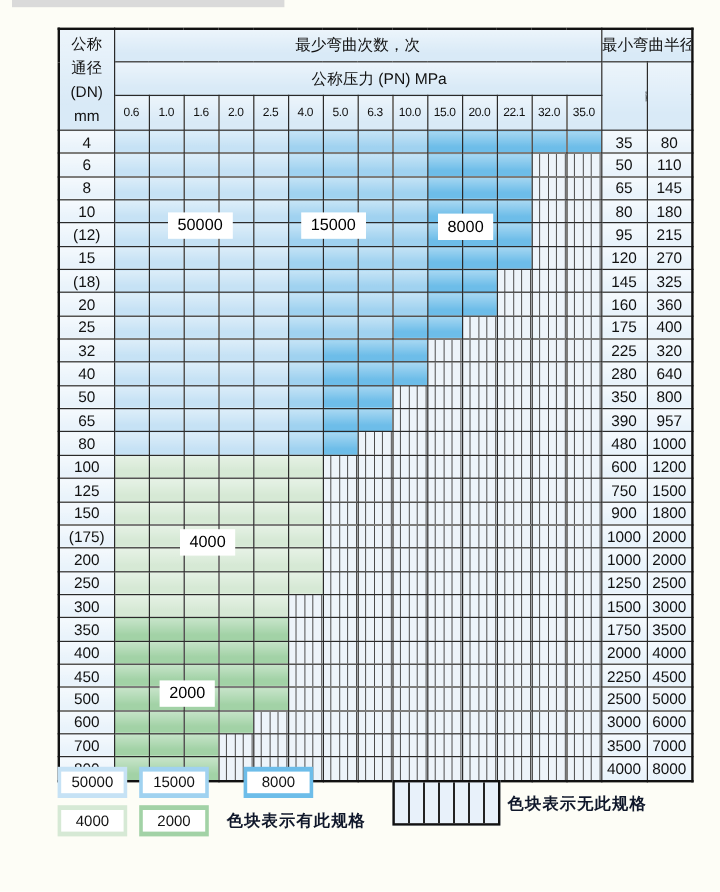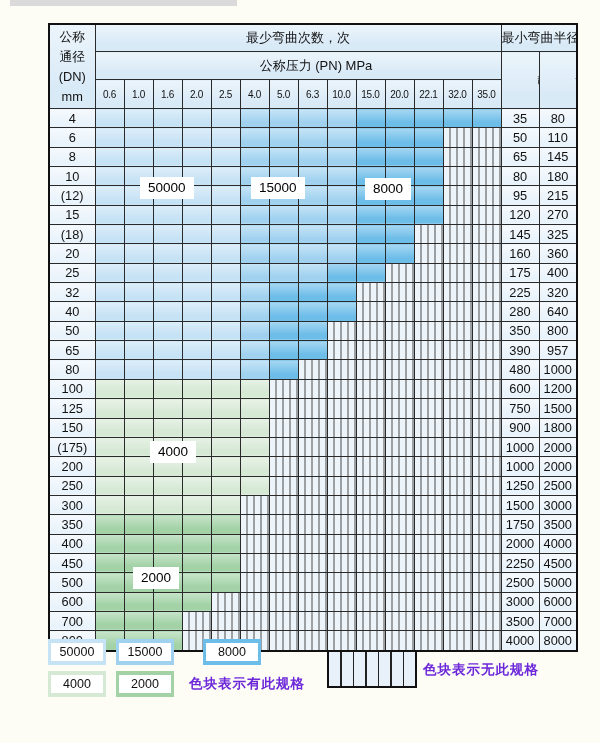--- a/index.html
+++ b/index.html
@@ -29,21 +29,21 @@
   td.z15{background-color:var(--z15);}
   td.z8{background-color:var(--z8);}
   td.g4{background-color:var(--g4);}
   td.g2{background-color:var(--g2);}
   td.x{background-color:var(--stripe_bg);
        background-image:repeating-linear-gradient(90deg,transparent 0,transparent 6px,#4b4b4b 6px,#4b4b4b 7px);}
   .zone-label{position:absolute;background:#fff;font-size:13.5px;color:#000;
        padding:3px 8px;line-height:16px;}
   .swatch{position:absolute;width:58px;height:26px;display:flex;align-items:center;justify-content:center;}
   .swatch .inner{background:#fff;font-size:12.5px;line-height:16px;padding:1px 5px;min-width:42px;text-align:center;}
-  .legend-text{position:absolute;font-size:13.5px;font-weight:600;color:#6d28d9;letter-spacing:1px;}
+  .legend-text{position:absolute;font-size:13.5px;font-weight:600;color:#0f172a;letter-spacing:1px;}
   .nospec-box{position:absolute;left:327px;top:650px;width:86px;height:34px;border:2px solid #111;
        background-color:#e8f1fa;
        background-image:repeating-linear-gradient(90deg,transparent 0,transparent 11px,#222 11px,#222 12.5px);}
 </style>
 </head>
 <body>
 
 <div class="page">
   <div class="scan-strip"></div>
 

